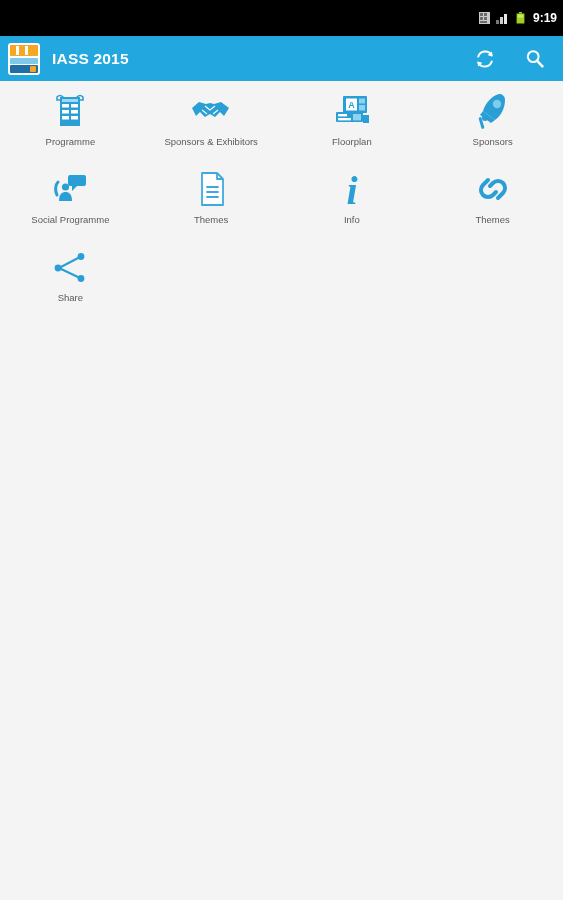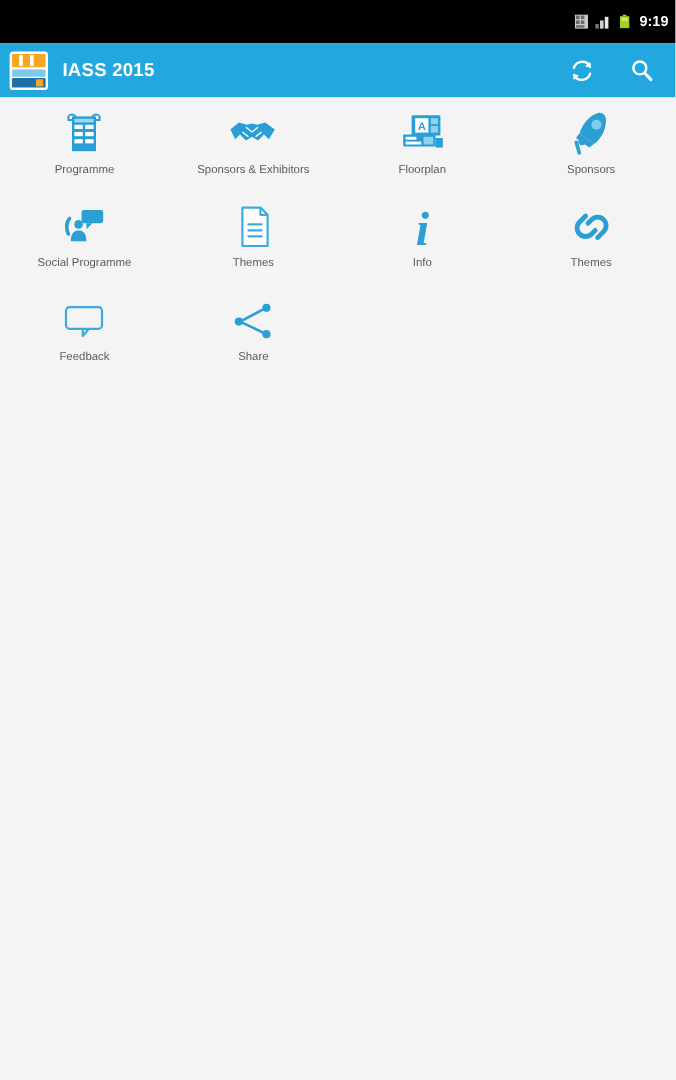--- a/index.html
+++ b/index.html
@@ -308,29 +308,20 @@
           <g fill="none" stroke="#2a9fd6" stroke-width="4" stroke-linecap="round">
             <path d="M17 12 L12 17 A7 7 0 0 0 22 27 L25 24"></path>
             <path d="M27 30 L32 25 A7 7 0 0 0 22 15 L19 18"></path>
           </g>
         </svg>
       </div>
       <div class="lbl">Themes</div>
     </div>
 
 
-    <div class="cell">
-      <div class="ico">
-        <svg width="46" height="44" viewBox="0 0 46 44">
-          <rect x="8" y="10" width="30" height="18" rx="3" fill="none" stroke="#3fa9dd" stroke-width="1.8"></rect>
-          <path d="M22 28 L22 34 L27 28" fill="none" stroke="#3fa9dd" stroke-width="1.8" stroke-linejoin="round"></path>
-        </svg>
-      </div>
-      <div class="lbl">Feedback</div>
-    </div>
 
     <div class="cell">
       <div class="ico">
         <svg width="44" height="44" viewBox="0 0 44 44">
           <g stroke="#2a9fd6" stroke-width="2.1" fill="none">
             <line x1="11" y1="22" x2="32" y2="11"></line>
             <line x1="11" y1="22" x2="32" y2="32"></line>
           </g>
           <circle cx="10" cy="22" r="3.4" fill="#2a9fd6"></circle>
           <circle cx="33" cy="10.5" r="3.4" fill="#2a9fd6"></circle>

